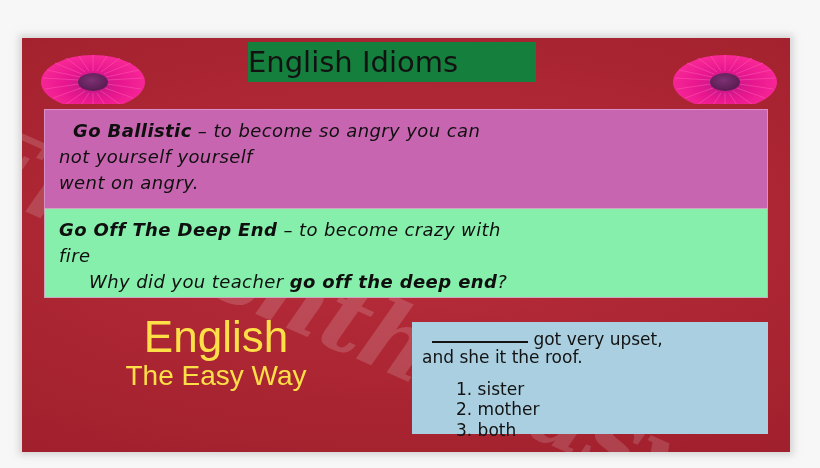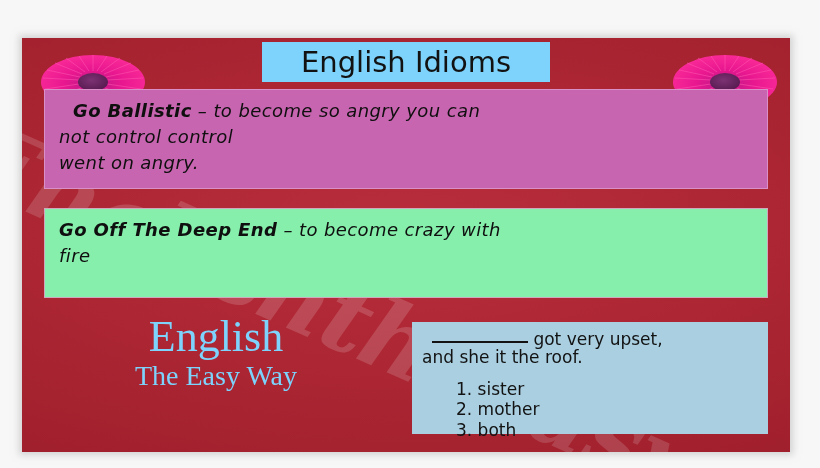--- a/index.html
+++ b/index.html
@@ -61,46 +61,46 @@
     z-index:4;
     width:118px;height:62px;
     pointer-events:none;
   }
   #flower-left{ left:12px; top:4px; }
   #flower-right{ left:644px; top:4px; }
 
   
   #title-box{
     position:absolute;
-    left:240px; top:4px;
+    left:226px; top:4px;
     width:288px; height:40px;
-    background:#7dd3fc;
-    z-index:5;
-    display:flex;align-items:center;justify-content:center;
+    background:#15803d;
+    z-index:5;
+    display:flex;align-items:center;
   }
   #title-text{
     font-family:"DejaVu Sans", sans-serif;
     font-size:29px;
     color:#121212;
     line-height:1;
     white-space:nowrap;
   }
 
   
   .card{
     position:absolute;
     z-index:5;
     box-sizing:border-box;
     padding:8px 14px 6px 14px;
     font-family:"DejaVu Sans", sans-serif;
     font-style:italic;
     color:#0f0f0f;
   }
   #card-1{
-    left:22px; top:51px;
+    left:22px; top:71px;
     width:724px; height:100px;
     background:#c765b0;
     border:1px solid #d98fc7;
   }
   #card-2{
     left:22px; top:170px;
     width:724px; height:90px;
     background:#86efac;
     border:1px solid #cfa8bd;
   }
@@ -115,22 +115,22 @@
   .idiom-term{ font-weight:700; }
   .bold-phrase{ font-weight:700; }
 
   
   #brand{
     position:absolute;
     left:8px; top:275px;
     width:372px;
     z-index:5;
     text-align:center;
-    color:#7dd3fc;
-    font-family:Liberation Serif, serif;
+    color:#fde047;
+    font-family:Liberation Sans, sans-serif;
     line-height:1.08;
   }
   #brand-line-1{ font-size:44px; }
   #brand-line-2{ font-size:28px; }
 
   
   #quiz-box{
     position:absolute;
     left:390px; top:284px;
     width:356px; height:112px;
@@ -249,29 +249,32 @@
     </div>
 
     <div id="title-box">
       <span id="title-text">English Idioms</span>
     </div>
 
     <div class="card" id="card-1">
       <p class="idiom-line indent">
         <span class="idiom-term">Go  Ballistic</span><span> – </span><span>to become so angry you can</span>
       </p>
-      <p class="idiom-line">not control control</p>
+      <p class="idiom-line">not yourself yourself</p>
       <p class="idiom-line">went on angry.</p>
     </div>
 
     <div class="card" id="card-2">
       <p class="idiom-line">
         <span class="idiom-term">Go Off The Deep End</span><span> – </span><span>to become crazy with</span>
       </p>
       <p class="idiom-line">fire</p>
+      <p class="idiom-line indent2">
+        <span>Why did you teacher </span><span class="bold-phrase">go off the deep end</span><span>?</span>
+      </p>
     </div>
 
     <div id="brand">
       <div id="brand-line-1">English</div>
       <div id="brand-line-2">The Easy Way</div>
     </div>
 
     <div id="quiz-box">
       <div id="quiz-question">
         <span id="quiz-q-line1"><span class="blank"></span> <span>got very upset,</span></span>

